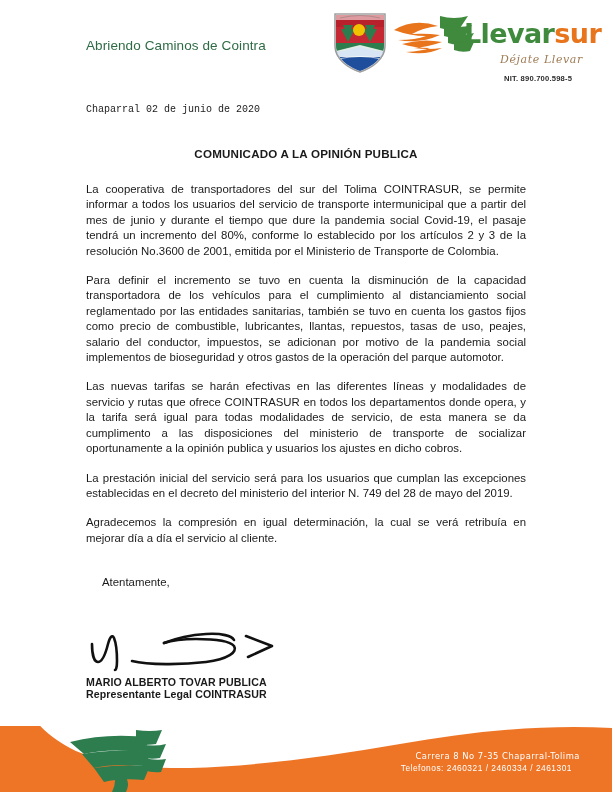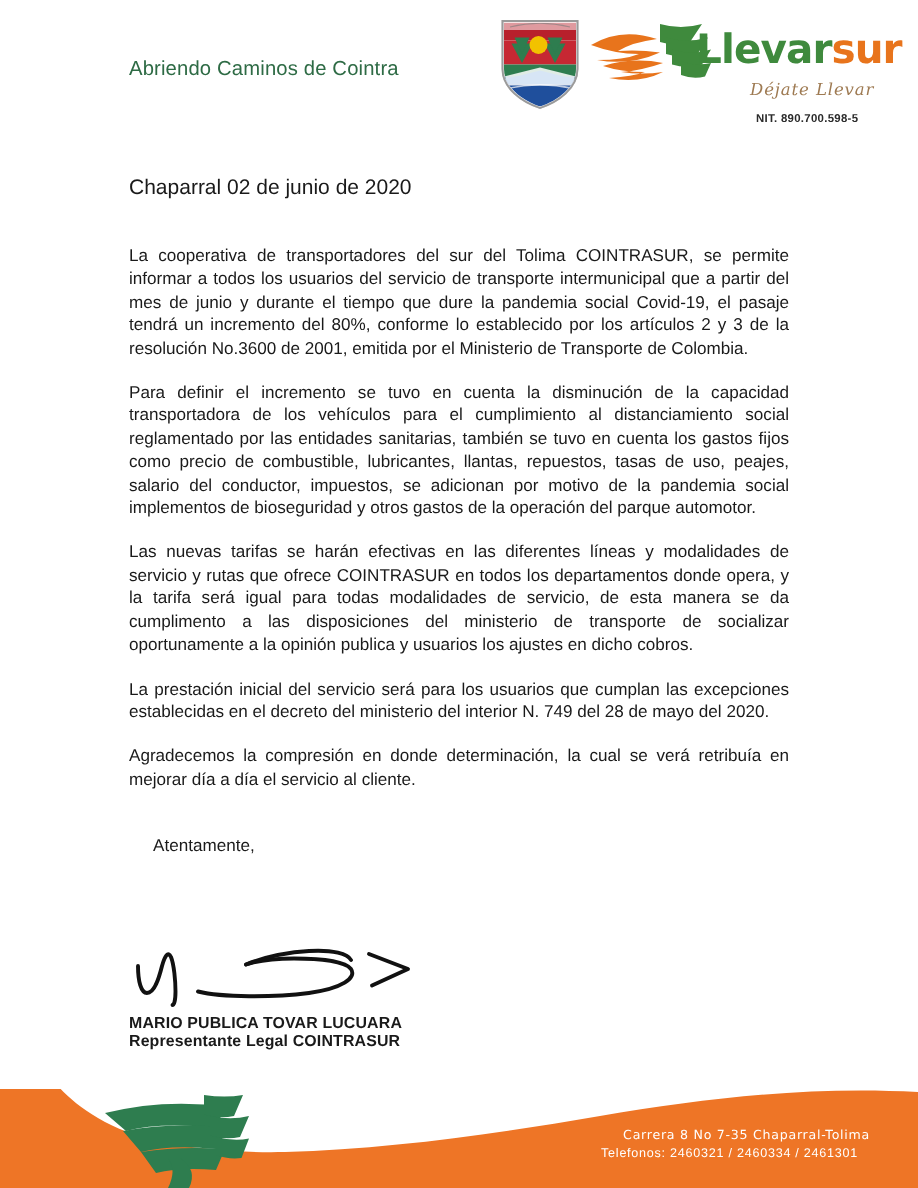--- a/index.html
+++ b/index.html
@@ -92,23 +92,24 @@
   }
 
   
   .doc-body {
     position: absolute;
     left: 86px;
     top: 104px;
     width: 440px;
   }
   .date-line {
-    font-size: 14px;
+    font-size: 10px;
     color: #1a1a1a;
-    margin: 12px 0 32px 0;
+    margin: 0 0 32px 0;
+    font-family: Liberation Mono, monospace;
   }
   .doc-title {
     font-size: 11.6px;
     font-weight: bold;
     text-align: center;
     margin: 0 0 22px 0;
     letter-spacing: 0.2px;
   }
   .para {
     font-size: 11.4px;
@@ -248,44 +249,45 @@
 
     <div class="brand-tag">Déjate Llevar</div>
     <div class="brand-nit">NIT. 890.700.598-5</div>
   </div>
 </div>
 
 <div class="doc-body">
 
   <p class="date-line">Chaparral 02 de junio de 2020</p>
 
+  <p class="doc-title">COMUNICADO A LA OPINIÓN PUBLICA</p>
 
   <p class="para">La cooperativa de transportadores del sur del Tolima COINTRASUR, se permite informar a todos los usuarios del servicio de transporte intermunicipal que a partir del mes de junio y durante  el tiempo que dure  la pandemia  social Covid-19, el pasaje tendrá un incremento del 80%,  conforme lo establecido por los artículos 2 y 3 de la resolución No.3600 de 2001, emitida por el Ministerio de Transporte de Colombia.</p>
   <p class="para">Para definir el incremento se tuvo en cuenta la disminución de la capacidad transportadora de los vehículos para el cumplimiento al distanciamiento social reglamentado por las entidades sanitarias, también se tuvo en cuenta los gastos fijos como precio de combustible, lubricantes, llantas, repuestos, tasas de uso, peajes, salario del conductor, impuestos, se adicionan por motivo de la pandemia social implementos de bioseguridad y  otros gastos de la operación del parque automotor.</p>
   <p class="para">Las nuevas tarifas se harán efectivas en las diferentes líneas y modalidades de servicio y rutas que ofrece COINTRASUR en todos los departamentos donde opera, y la tarifa será igual para todas modalidades de servicio, de esta manera se da cumplimento a las disposiciones del ministerio de transporte de socializar oportunamente a la opinión publica y usuarios los ajustes en dicho cobros.</p>
-  <p class="para">La prestación inicial del servicio será para los usuarios que cumplan las excepciones establecidas en el decreto del ministerio del interior N. 749 del 28 de mayo del 2020.</p>
-  <p class="para">Agradecemos la compresión en donde determinación, la cual se verá retribuía en mejorar día a día el servicio al cliente.</p>
+  <p class="para">La prestación inicial del servicio será para los usuarios que cumplan las excepciones establecidas en el decreto del ministerio del interior N. 749 del 28 de mayo del 2019.</p>
+  <p class="para">Agradecemos la compresión en igual determinación, la cual se verá retribuía en mejorar día a día el servicio al cliente.</p>
 
   <p class="closing">Atentamente,</p>
 </div>
 
 <div class="sig-block">
 
   <div class="sig-img">
     <svg width="240" height="52" viewBox="0 0 240 52">
       <g fill="none" stroke="#111111" stroke-width="2.6" stroke-linecap="round" stroke-linejoin="round">
         <path d="M6,24 C6,34 8,42 12,42 C17,42 20,32 22,24 C24,17 26,14 28,18 C30,23 31,34 31,41 C31,47 30,50 29,50"></path>
         <path d="M46,41 C62,45 96,45 120,42 C142,39 152,32 148,26 C144,21 128,19 110,19 C96,19 84,21 78,23"></path>
         <path d="M78,23 C88,19 104,15 120,14 C136,13 146,16 148,20"></path>
         <path d="M160,16 L186,26 L162,37"></path>
       </g>
     </svg>
   </div>
 
-  <div class="sig-name">MARIO PUBLICA TOVAR LUCUARA</div>
+  <div class="sig-name">MARIO ALBERTO TOVAR PUBLICA</div>
   <div class="sig-role">Representante Legal COINTRASUR</div>
 </div>
 
 <div class="footer">
 
   <svg width="612" height="82" viewBox="0 0 612 82" style="position:absolute;left:0;top:0;">
     <path d="M28,16 L612,16 L612,82 L0,82 L0,16 Z" fill="#ee7526"></path>
     <path d="M0,0 L612,0 L612,18 C540,14 470,22 400,34 C330,46 260,56 190,58 C140,59 96,52 70,38 C46,25 34,10 28,0 Z" fill="#ffffff"></path>
     <path d="M612,14 C560,12 500,18 440,30 C370,44 300,54 230,56 C180,57 134,50 106,36 C132,56 184,66 250,64 C330,62 420,48 500,36 C545,29 582,24 612,23 Z" fill="#ffffff" opacity="0.0"></path>
     <g>

